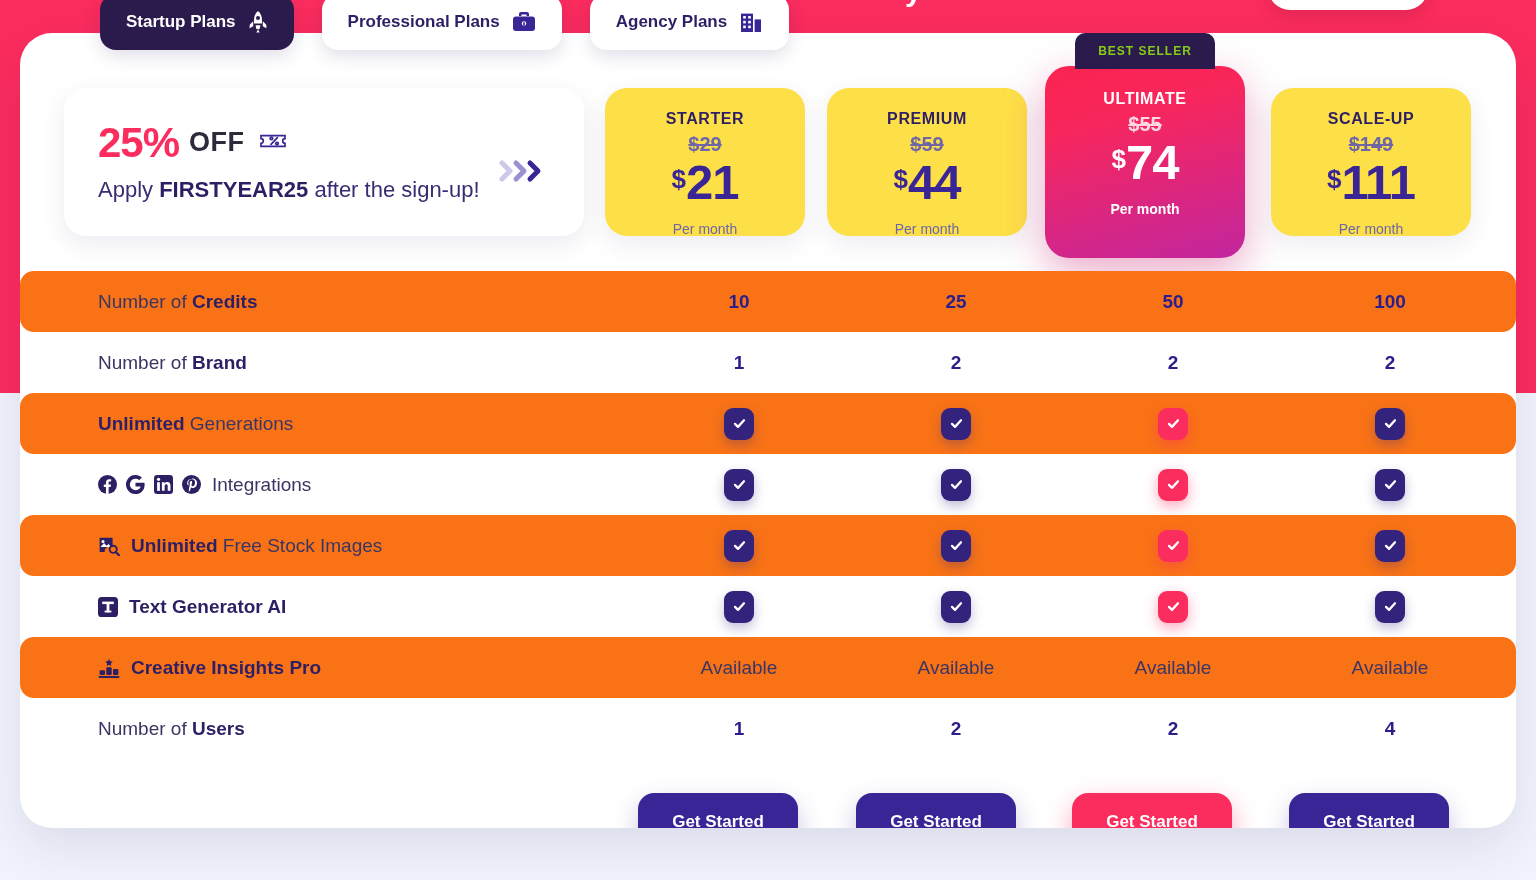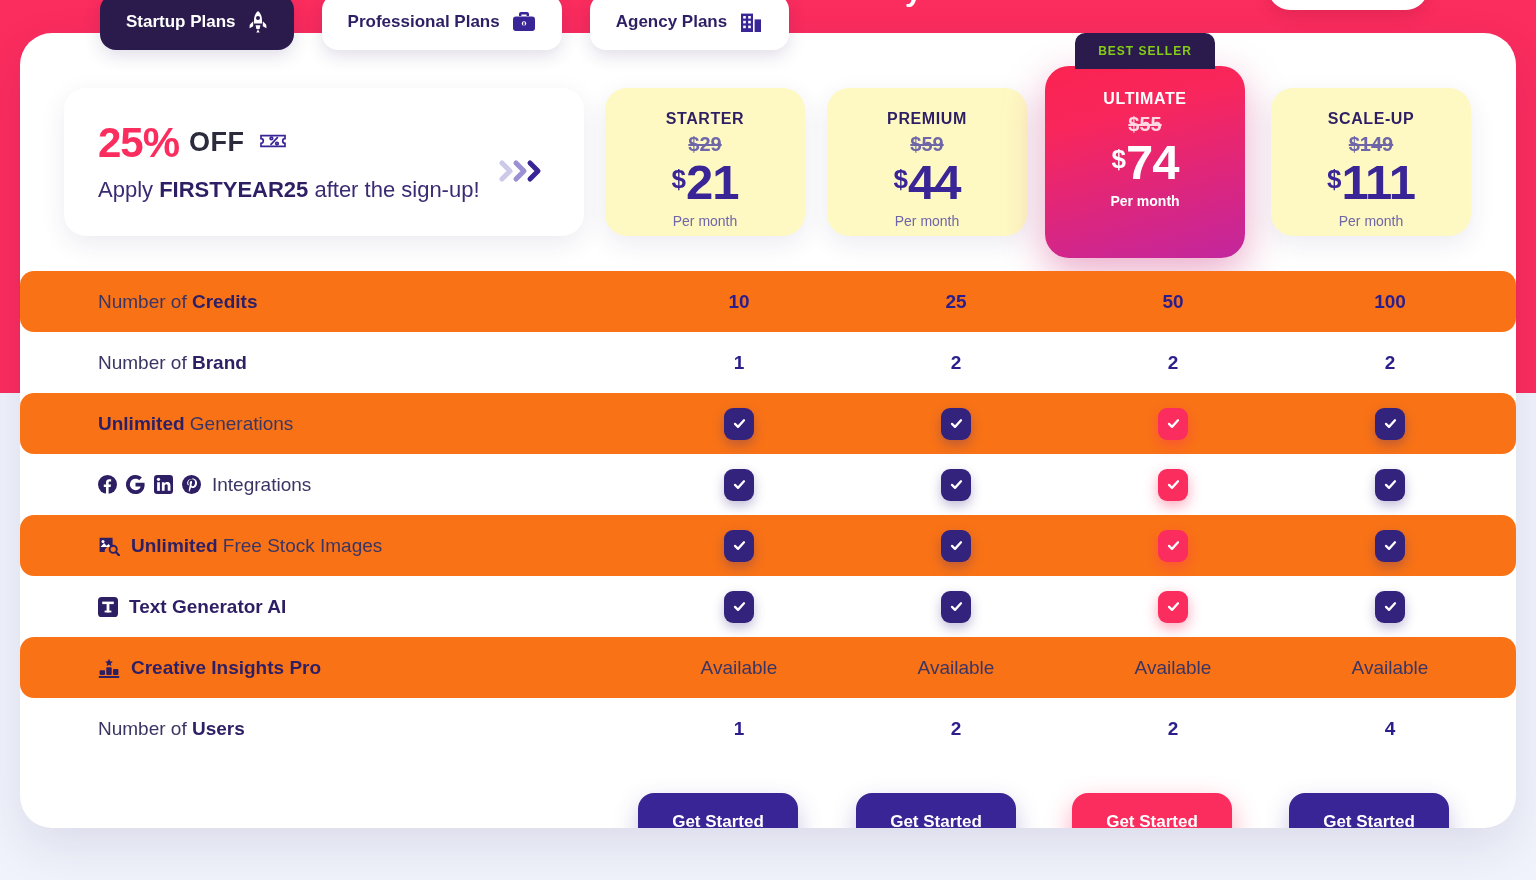--- a/index.html
+++ b/index.html
@@ -59,37 +59,37 @@
   #promo-line1{display:flex;align-items:center;gap:10px;}
   #promo-pct{color:#fb2c5e;font-size:42px;font-weight:800;letter-spacing:-1px;line-height:1;}
   #promo-off{color:#2b2b3c;font-size:27px;font-weight:600;line-height:1;letter-spacing:.5px;}
   #promo-coupon-ico{margin-left:4px;}
   #promo-line2{margin-top:13px;color:#3a2b72;font-size:22px;white-space:nowrap;}
   #promo-line2 b{color:#2e1f64;font-weight:800;}
   #promo-arrows{position:absolute;right:36px;top:68px;display:flex;align-items:center;}
   
   .plan{
     position:absolute;top:55px;width:200px;height:148px;border-radius:22px;
-    background:#fef9c3;box-shadow:0 8px 26px rgba(40,20,90,.09);
+    background:#fde047;box-shadow:0 8px 26px rgba(40,20,90,.09);
     text-align:center;
   }
   .plan.featured{
     top:33px;height:192px;border-radius:24px;
     background:linear-gradient(165deg,#fb2350 0%,#f8265c 28%,#c2269e 100%);
     box-shadow:0 14px 40px rgba(200,30,110,.38);
   }
   .plan-name{font-size:16px;font-weight:800;color:#2e1f64;letter-spacing:.6px;margin-top:22px;}
   .plan.featured .plan-name{color:#ffffff;margin-top:24px;}
   .plan-old{font-size:20px;color:#6f66a8;text-decoration:line-through;margin-top:5px;font-weight:600;}
   .plan.featured .plan-old{color:#ffd8e4;}
   .plan-price{margin-top:2px;color:#3a2596;display:flex;align-items:flex-start;justify-content:center;line-height:1;}
   .plan.featured .plan-price{color:#ffffff;}
   .plan-cur{font-size:26px;font-weight:800;margin-top:8px;}
   .plan-amt{font-size:49px;font-weight:800;letter-spacing:-1px;}
-  .plan-per{font-size:14px;color:#6f66a8;margin-top:6px;}
+  .plan-per{font-size:14px;color:#6f66a8;margin-top:14px;}
   .plan.featured .plan-per{color:#ffffff;font-weight:700;}
   #best-seller{
     position:absolute;top:0px;left:1055px;width:140px;height:36px;
     background:#2b1b4d;border-radius:10px 10px 0 0;
     color:#84cc16;font-size:12px;font-weight:800;letter-spacing:1px;
     display:flex;align-items:center;justify-content:center;z-index:1;
   }
   
   #rows{position:absolute;left:0;top:238px;width:1496px;}
   .frow{position:relative;height:61px;display:flex;align-items:center;}

